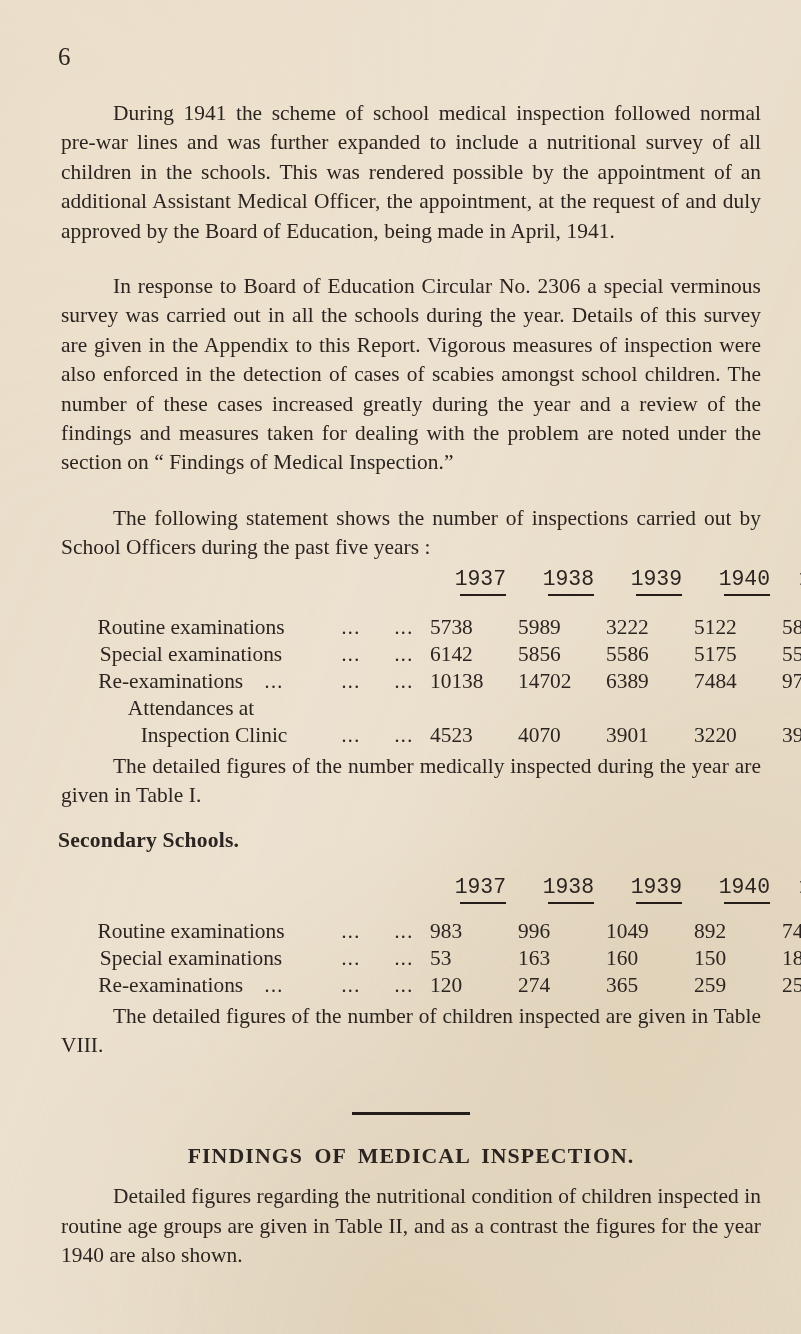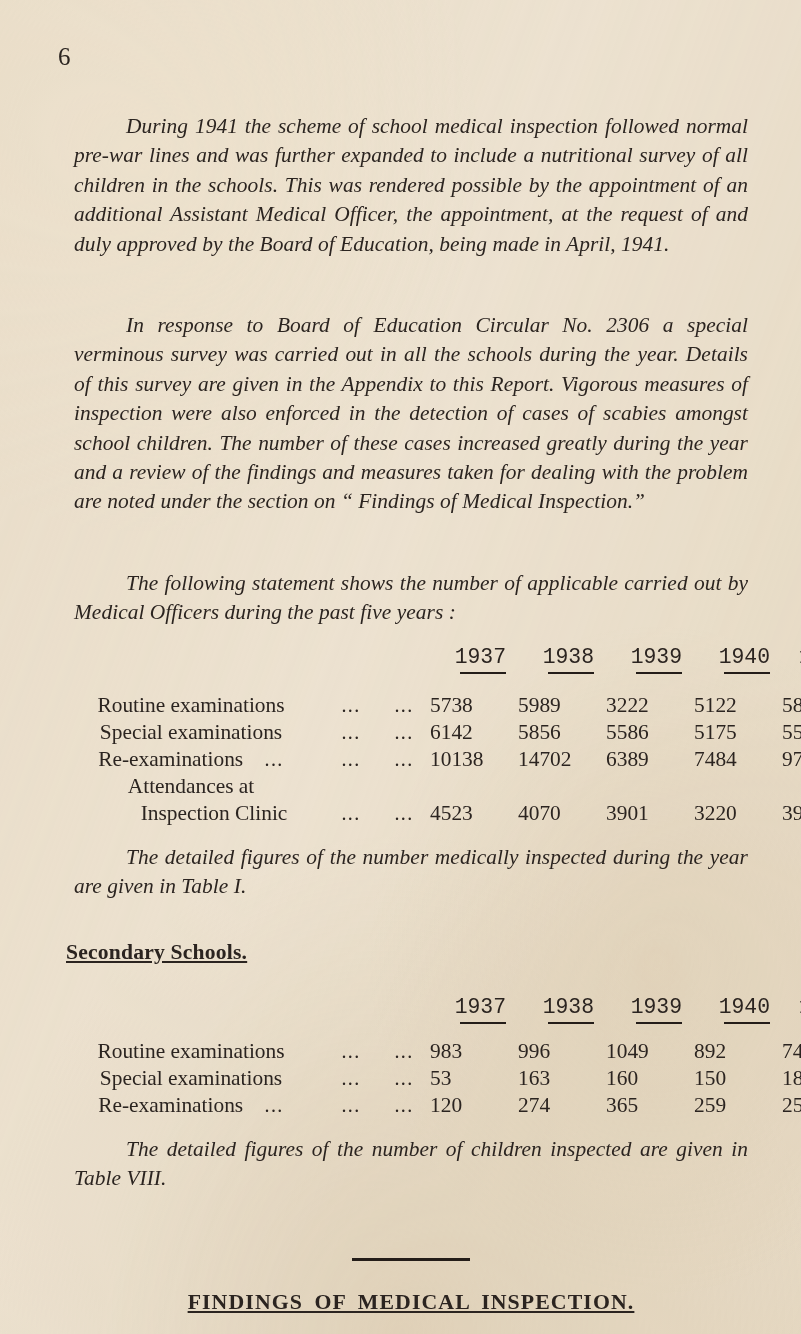--- a/index.html
+++ b/index.html
@@ -46,28 +46,27 @@
   .folio {
     position: absolute;
     left: 58px;
     top: 44px;
     font-size: 25px;
     line-height: 1;
     letter-spacing: .5px;
   }
 
   p.body-par {
-    margin: 16px;
+    margin: 3px;
     font-size: 21.4px;
     line-height: 29.4px;
     text-align: justify;
     text-justify: inter-word;
     text-indent: 52px;
     letter-spacing: .05px;
-    font-style: italic;
   }
 
   .par-gap { height: 20px; }
   .par-gap-sm { height: 12px; }
 
   
   table.stat-table {
     border-collapse: collapse;
     width: 706px;
     font-size: 21.4px;
@@ -108,46 +107,44 @@
 
   tr.spacer-row td { height: 9px; }
   tr.spacer-row-sm td { height: 5px; }
 
   .dots { letter-spacing: 1.4px; font-size: 20px; }
 
   .sub-label { padding-left: 46px !important; }
 
   
   h2.section-head {
-    margin: 8px;
+    margin: 0;
     font-size: 21.6px;
     line-height: 28px;
     font-weight: bold;
     letter-spacing: .2px;
-    text-decoration: underline;
   }
   .divider-wrap {
     width: 706px;
     text-align: center;
   }
   .divider {
     display: inline-block;
     width: 118px;
     height: 3px;
     background: #241d19;
   }
   h1.major-head {
     margin: 0;
     text-align: center;
     font-size: 21.8px;
     line-height: 30px;
     font-weight: bold;
     letter-spacing: 1.1px;
     word-spacing: 5px;
-    text-decoration: underline;
   }
 </style>
 </head>
 <body>
 
 <div class="paper-texture"></div>
 
 <div class="page">
 
   <div class="folio">6</div>
@@ -155,21 +152,21 @@
   <div class="content" style="top:96px;">
 
     <p class="body-par">During 1941 the scheme of school medical inspection followed normal pre-war lines and was further expanded to include a nutritional survey of all children in the schools.  This was rendered possible by the appointment of an additional Assistant Medical Officer, the appointment, at the request of and duly approved by the Board of Education, being made in April, 1941.</p>
 
     <div class="par-gap"></div>
 
     <p class="body-par">In response to Board of Education Circular No. 2306 a special verminous survey was carried out in all the schools during the year. Details of this survey are given in the Appendix to this Report. Vigorous measures of inspection were also enforced in the detection of cases of scabies amongst school children.  The number of these cases increased greatly during the year and a review of the findings and measures taken for dealing with the problem are noted under the section on “ Findings of Medical Inspection.”</p>
 
     <div class="par-gap"></div>
 
-    <p class="body-par">The following statement shows the number of applicable carried out by Medical Officers during the past five years :</p>
+    <p class="body-par">The following statement shows the number of inspections carried out by School Officers during the past five years :</p>
 
     <table class="stat-table">
       <thead>
         <tr>
           <th class="col-label"></th>
           <th class="col-dots"></th>
           <th class="col-dots2"></th>
           <th class="col-num year-head">1937</th>
           <th class="col-num year-head">1938</th>
           <th class="col-num year-head">1939</th>

